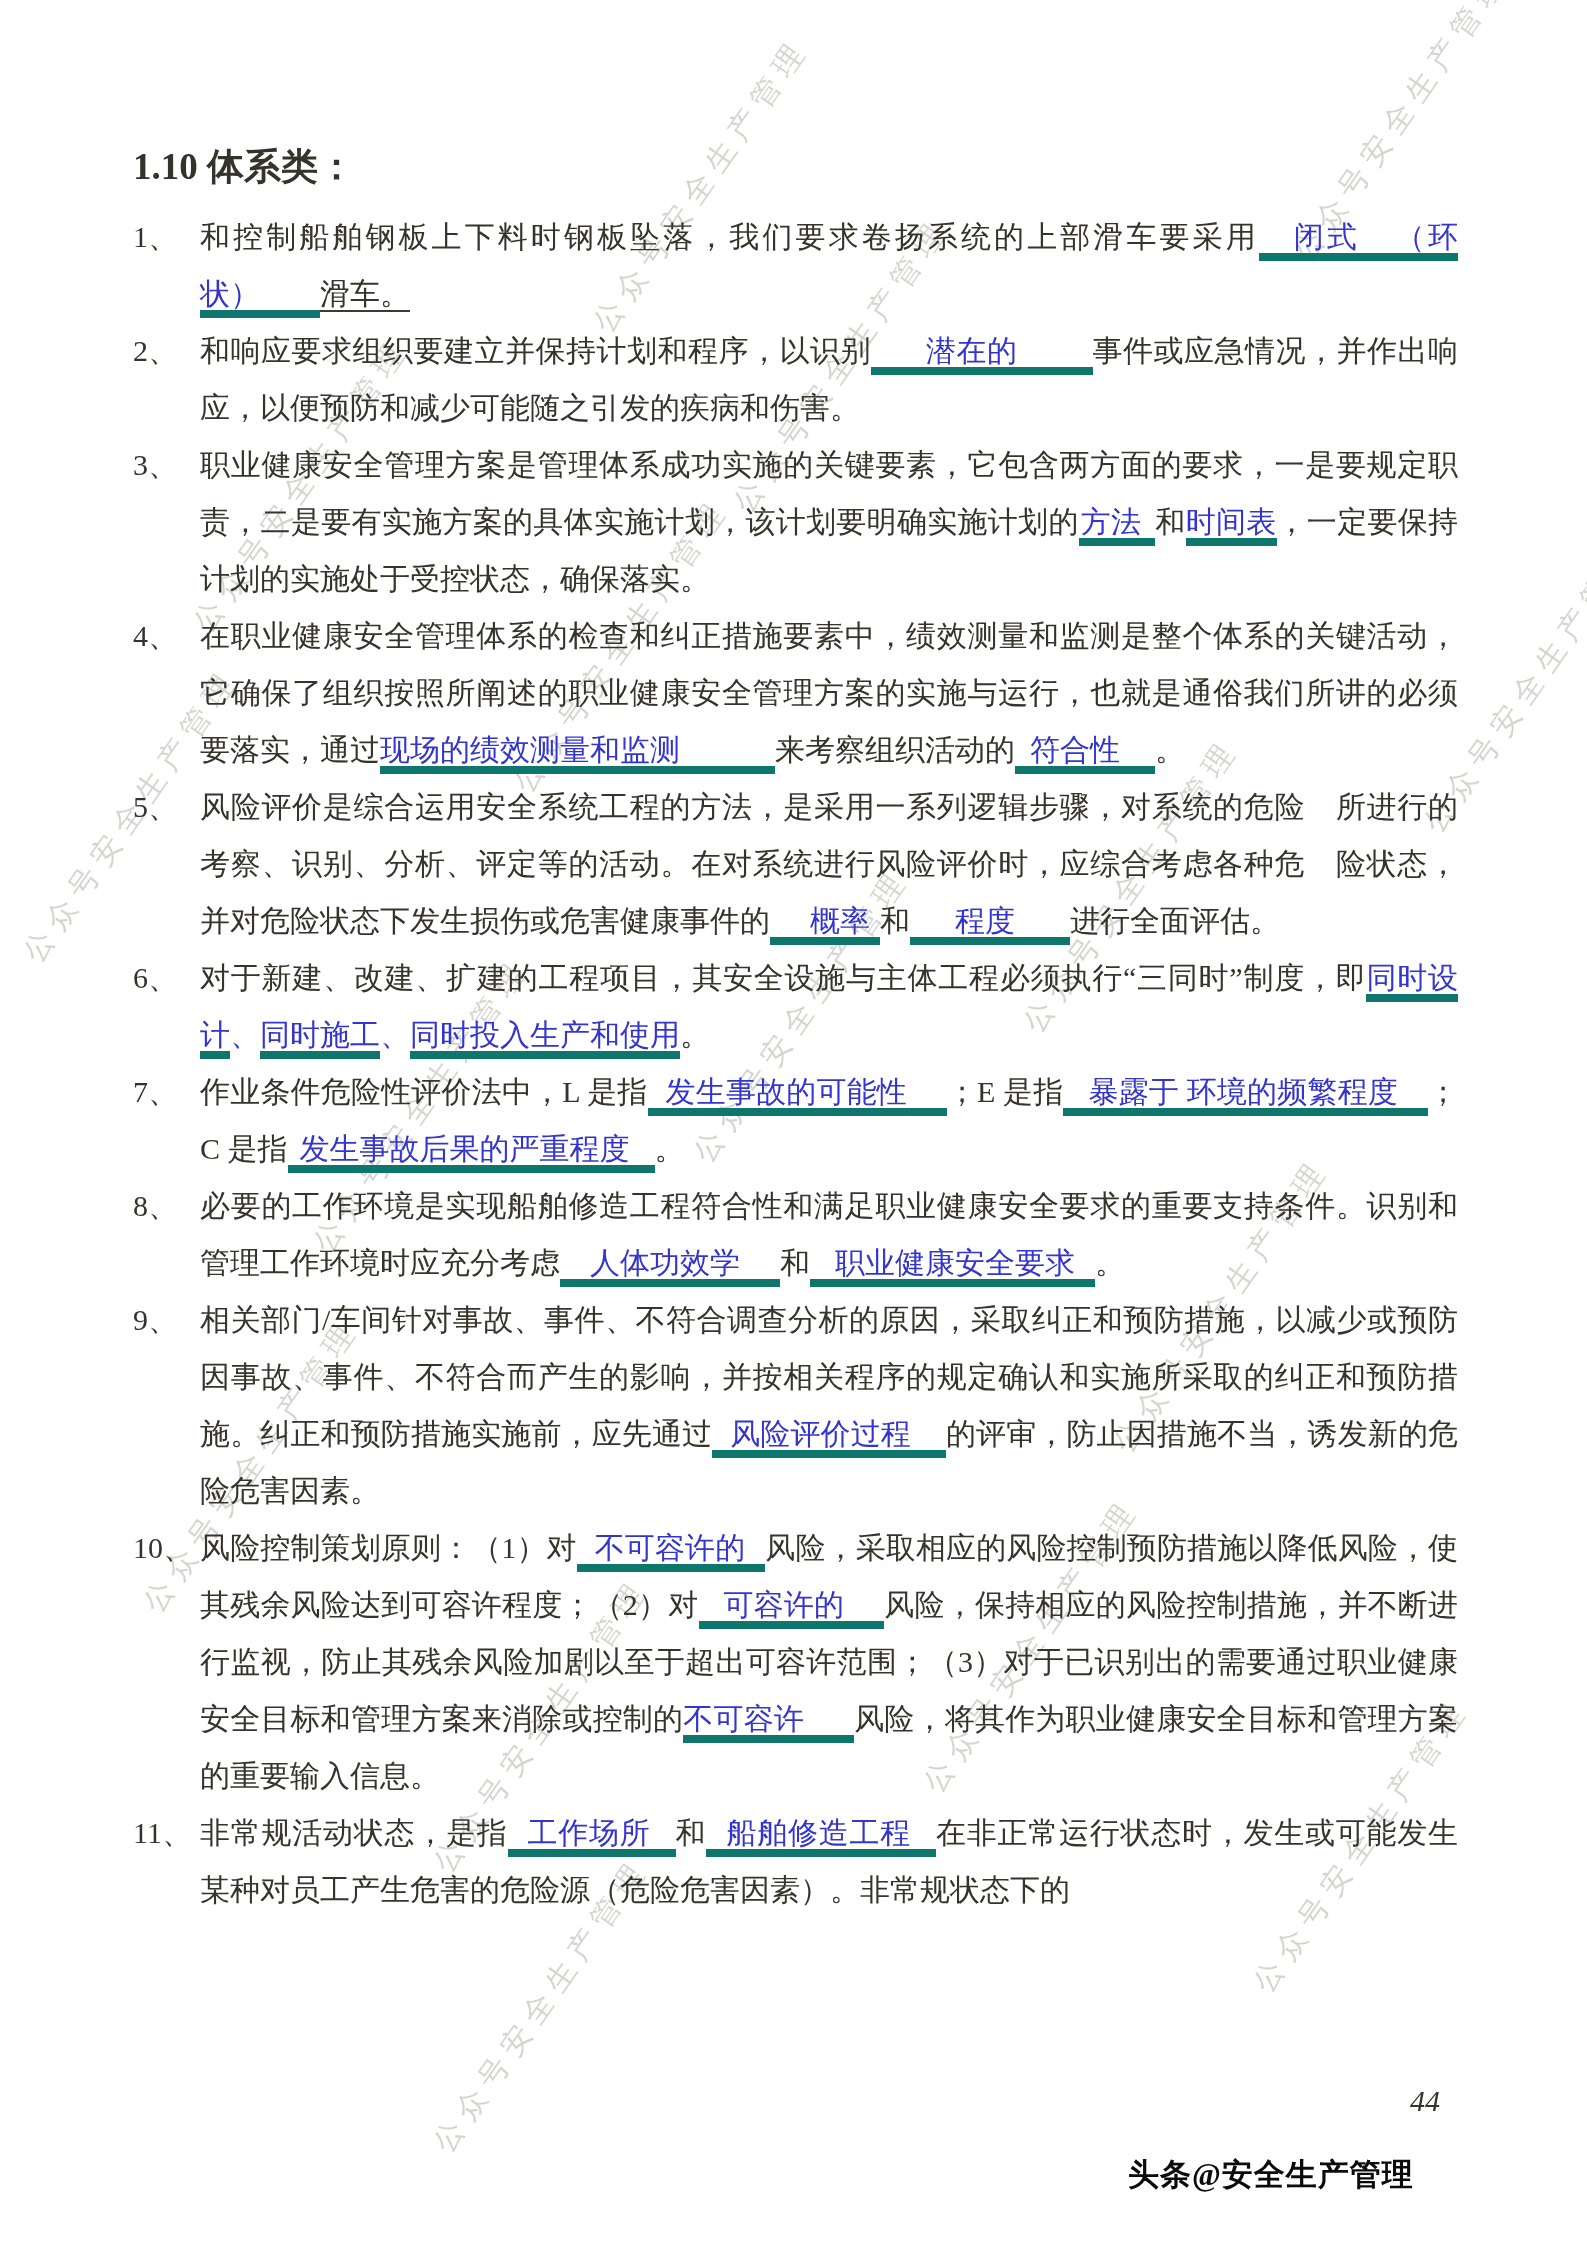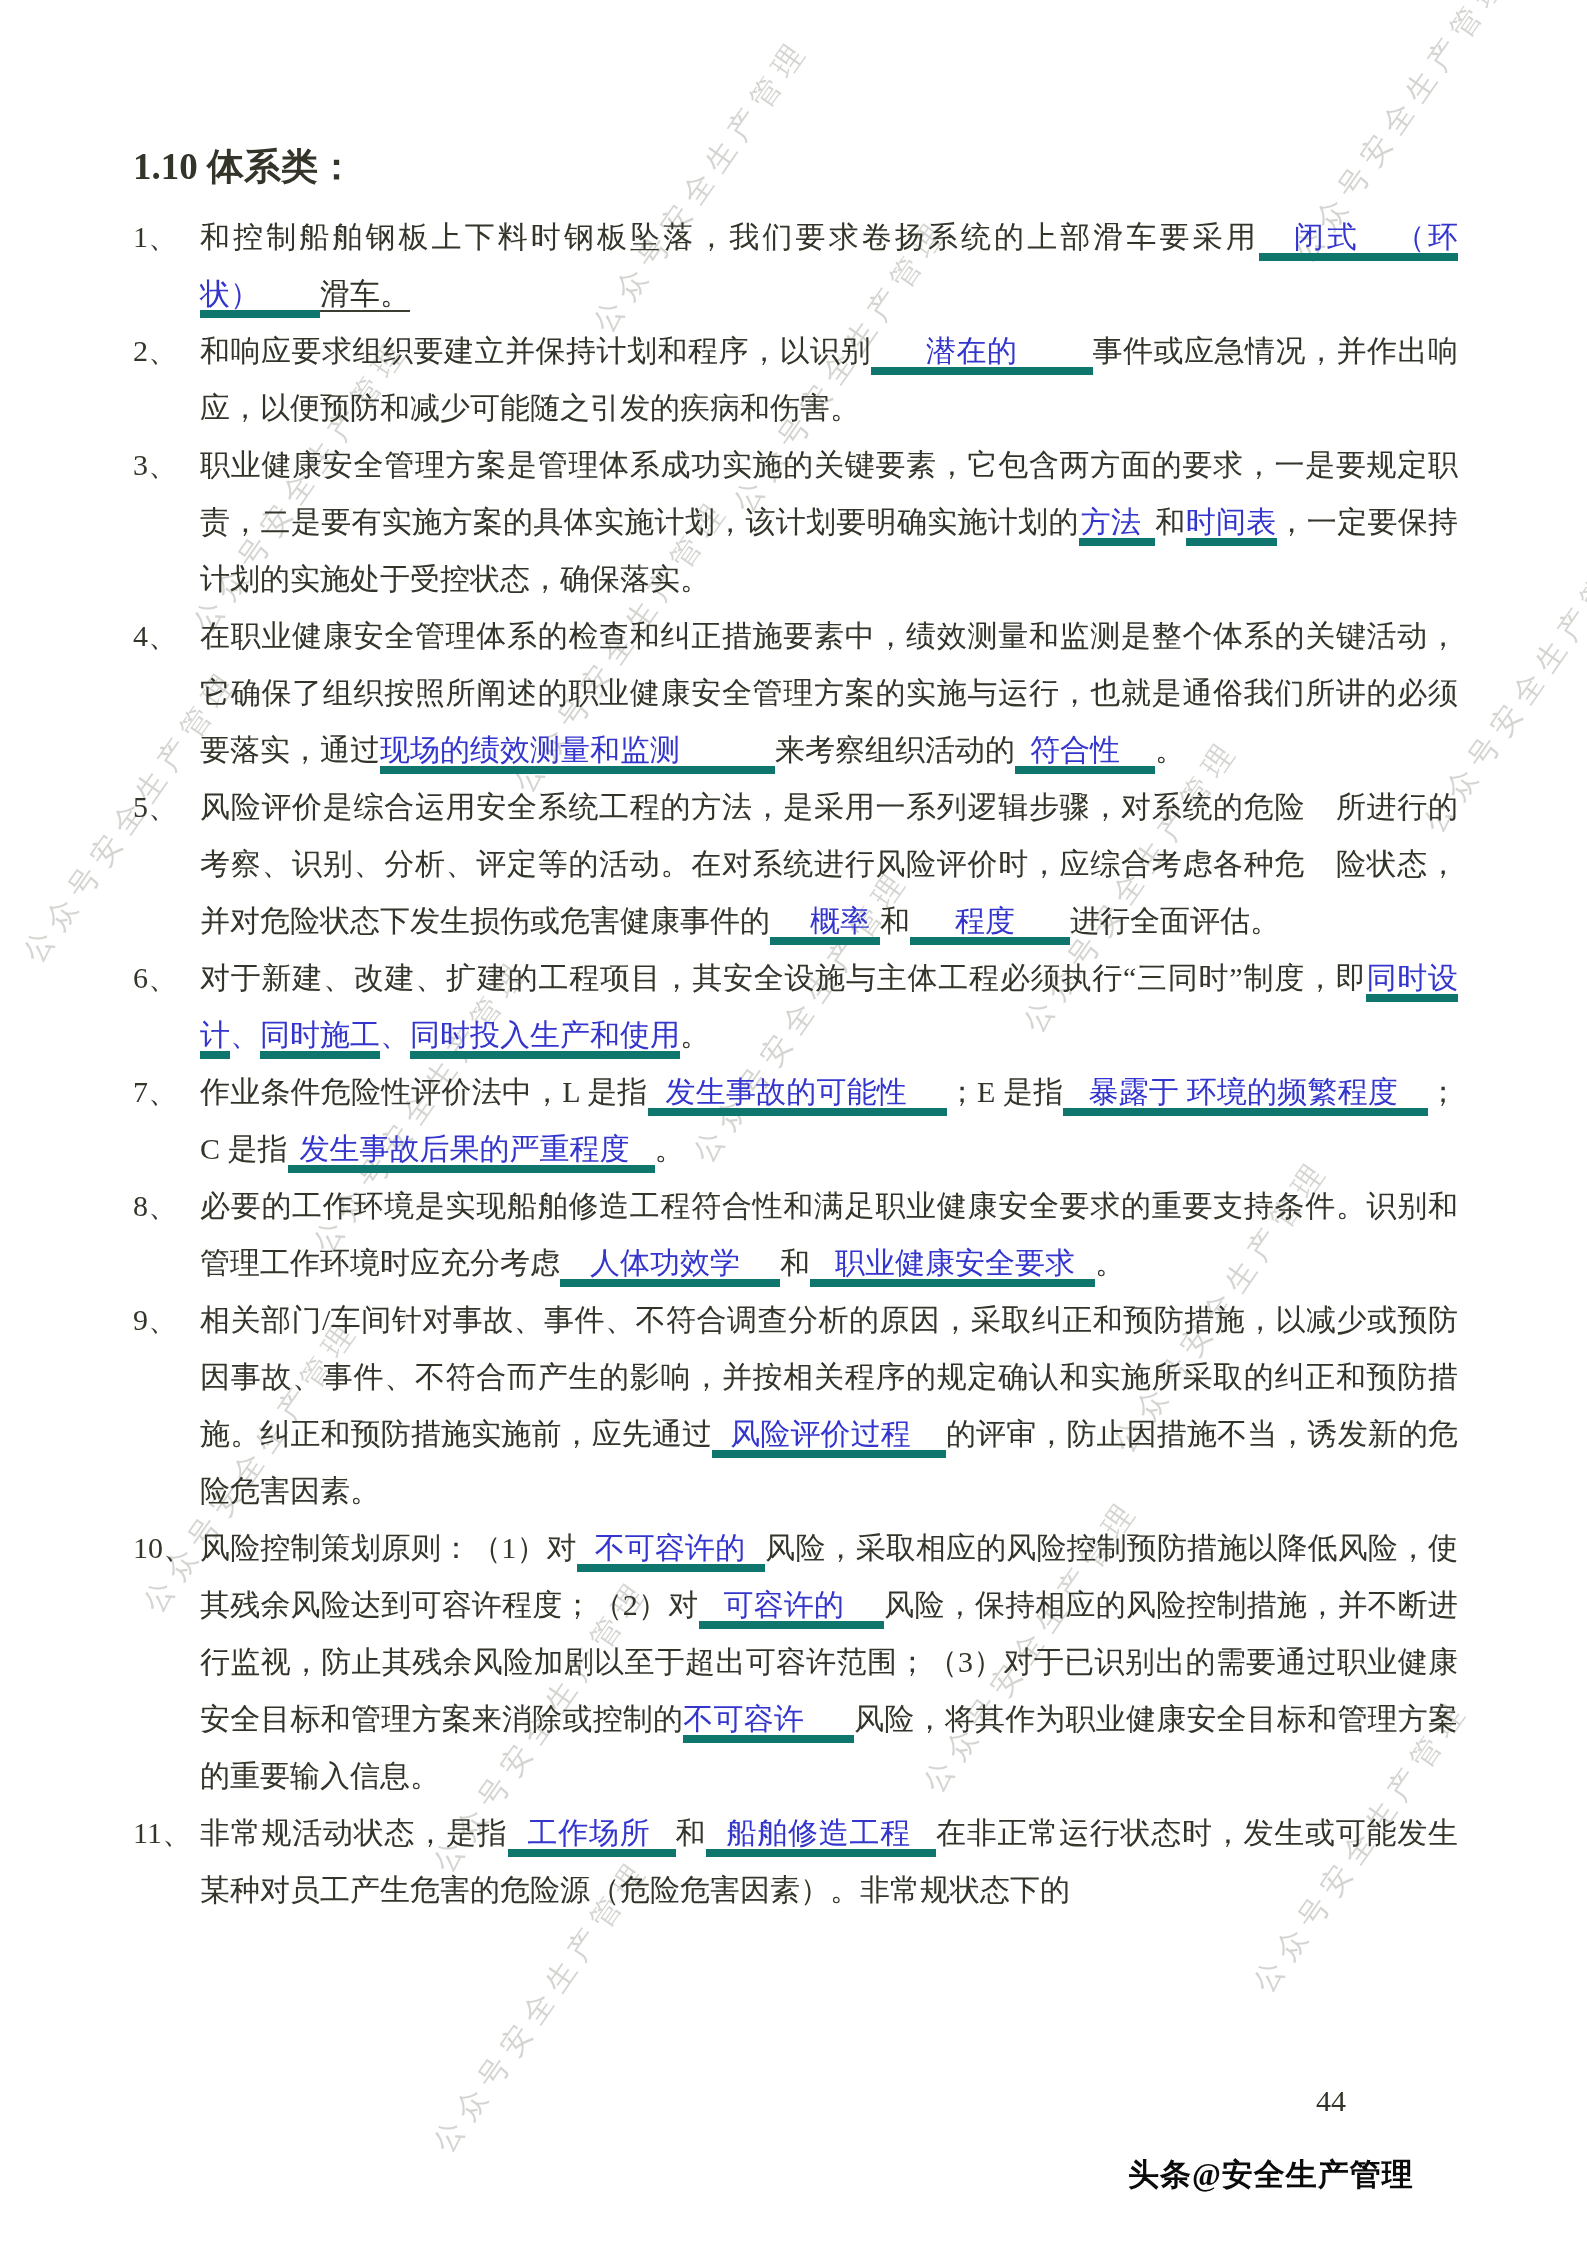--- a/index.html
+++ b/index.html
@@ -17,21 +17,21 @@
   }
   
   .content{position:absolute;left:133px;top:126px;width:1330px;z-index:1;}
   .title{font-size:37px;font-weight:bold;line-height:50px;margin:16px 0 16px 0;}
   .item{display:flex;align-items:flex-start;}
   .num{flex:0 0 67px;width:67px;}
   .para{width:1258px;text-align:justify;}
   .seg-b{color:#3335cd;border-bottom:8px solid #0f766e;}
   .seg-bt{color:#3335cd;}
   .seg-tu{border-bottom:2px solid #3c3c30;}
-  .page-number{position:absolute;left:1316px;top:2072px;font-size:30px;z-index:1;}
+  .page-number{position:absolute;left:1410px;top:2072px;font-size:30px;z-index:1;font-style:italic;}
   .footer{
     position:absolute;left:1128px;top:2146px;z-index:1;
     font-size:31px;font-weight:900;color:#0b0b0b;letter-spacing:1px;
   }
 </style>
 </head>
 <body>
 
 <div class="page">
   <div class="wm-layer">

